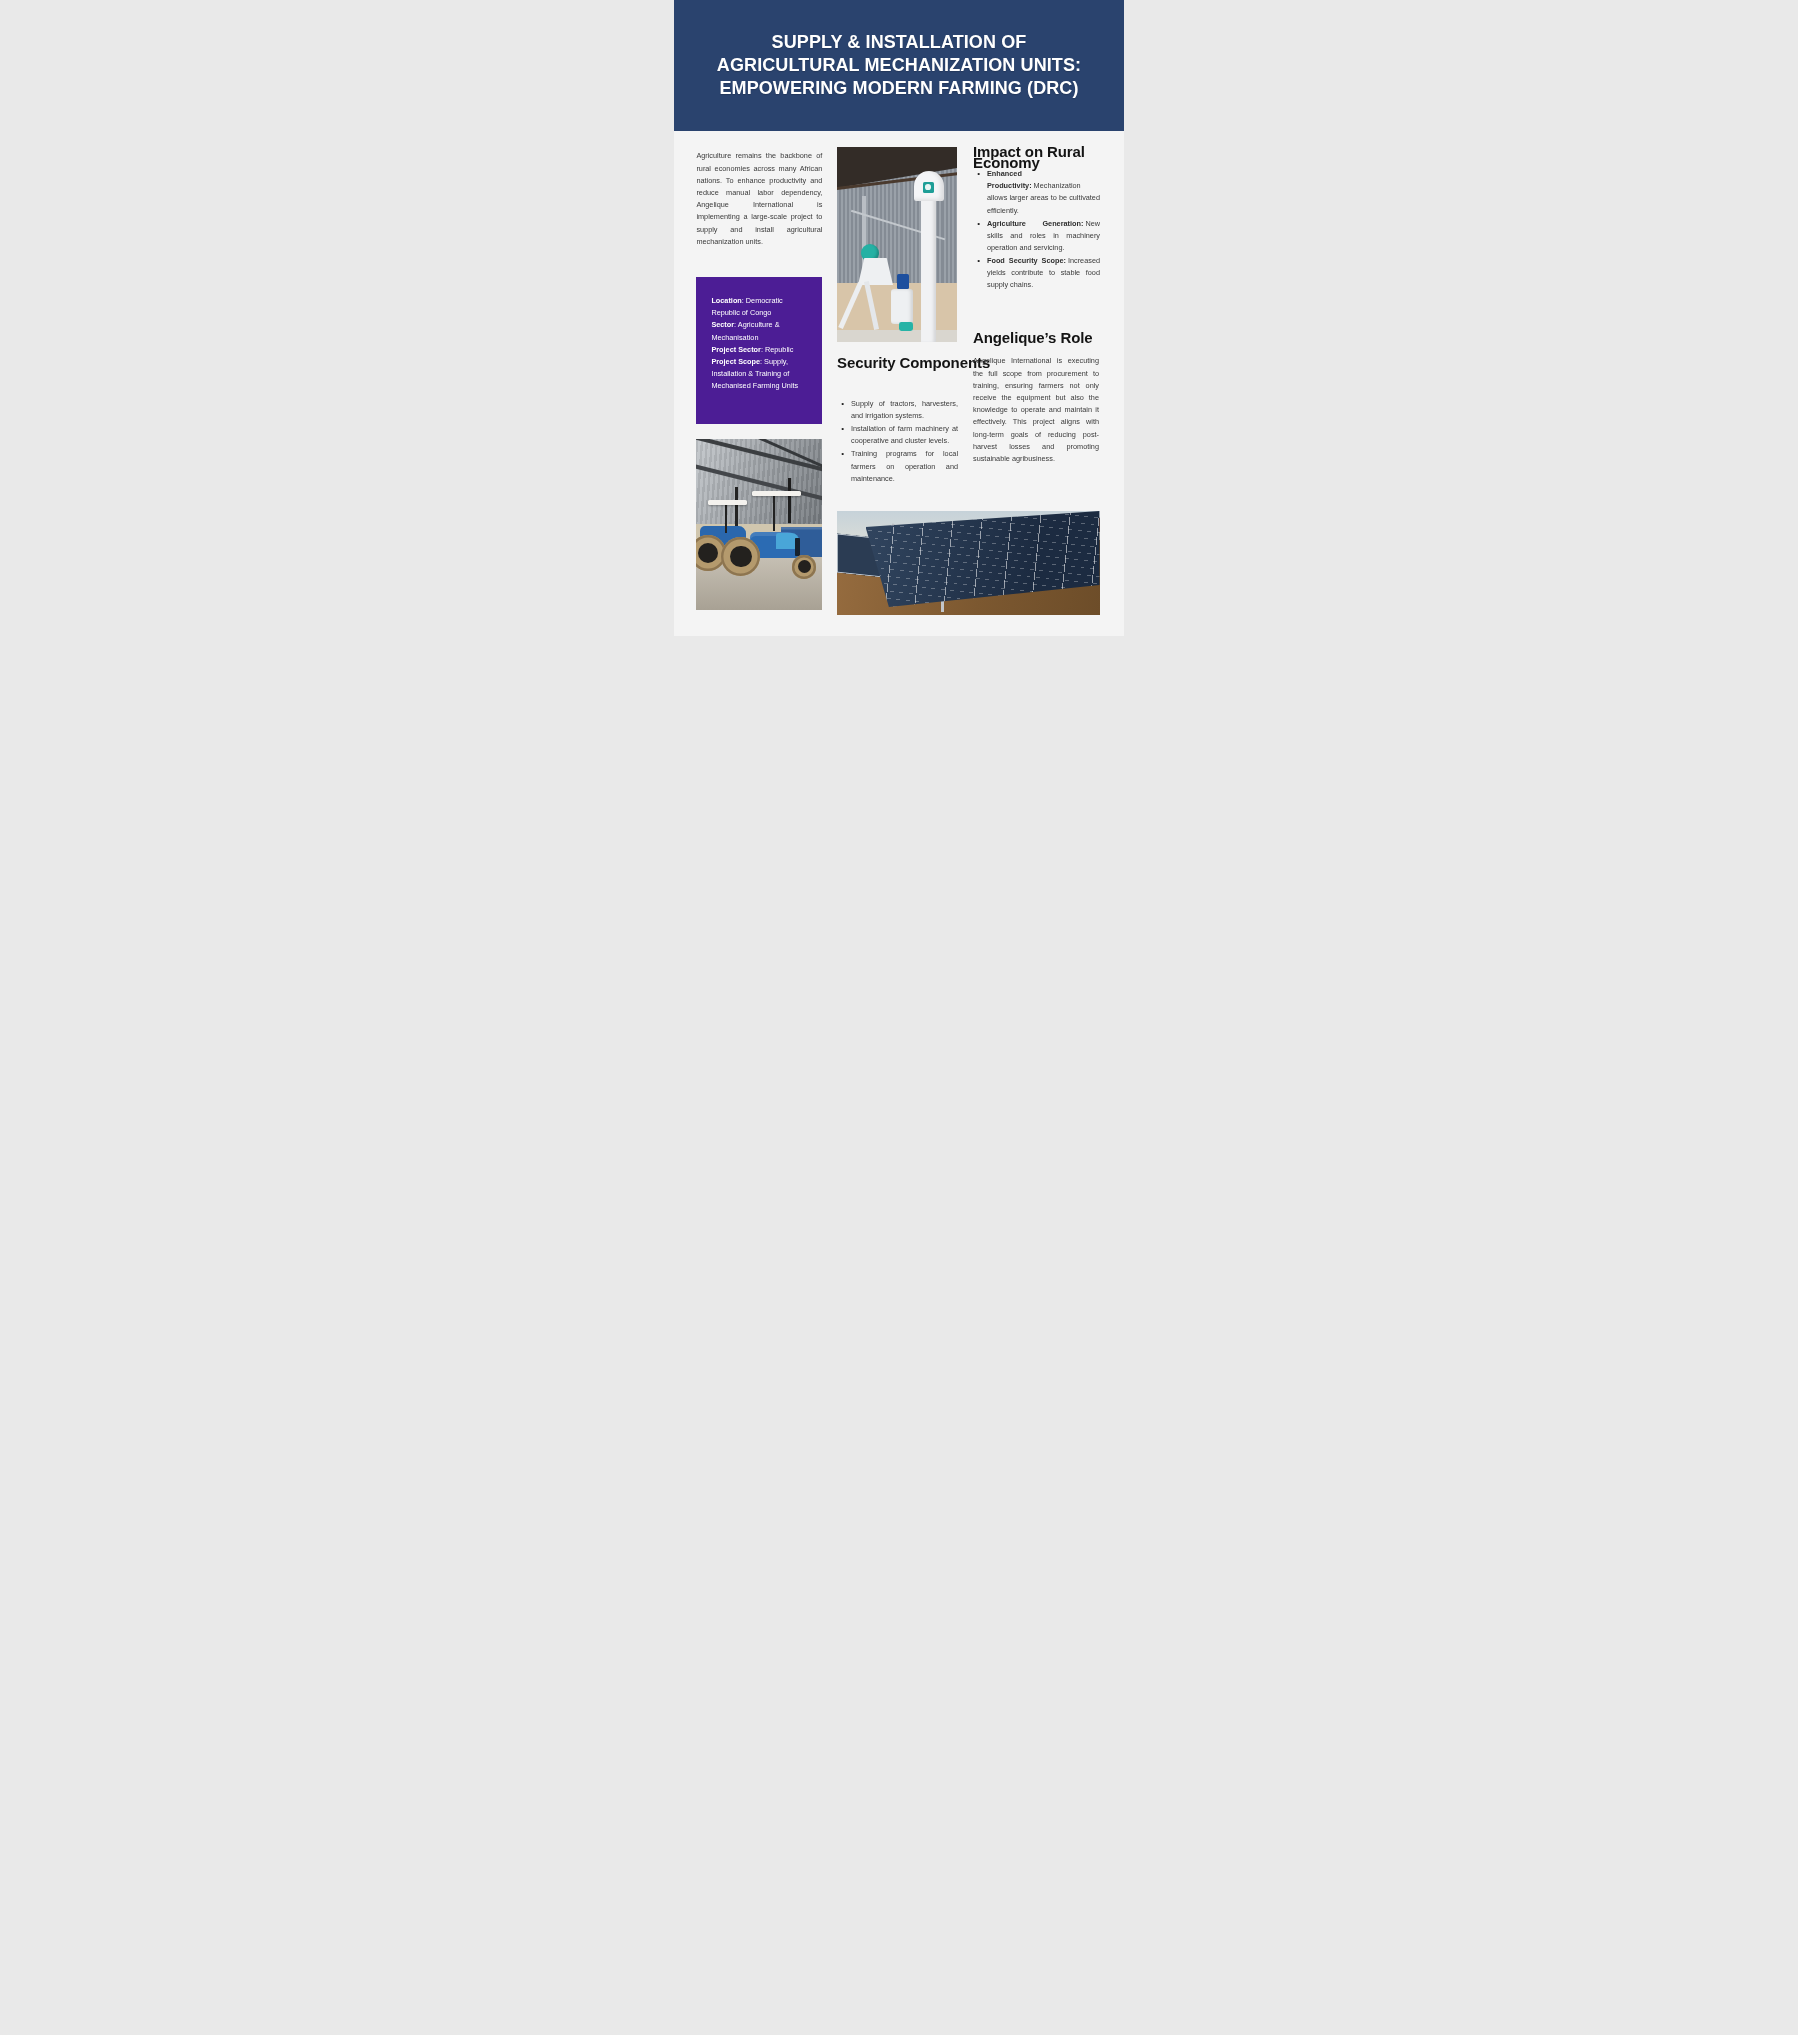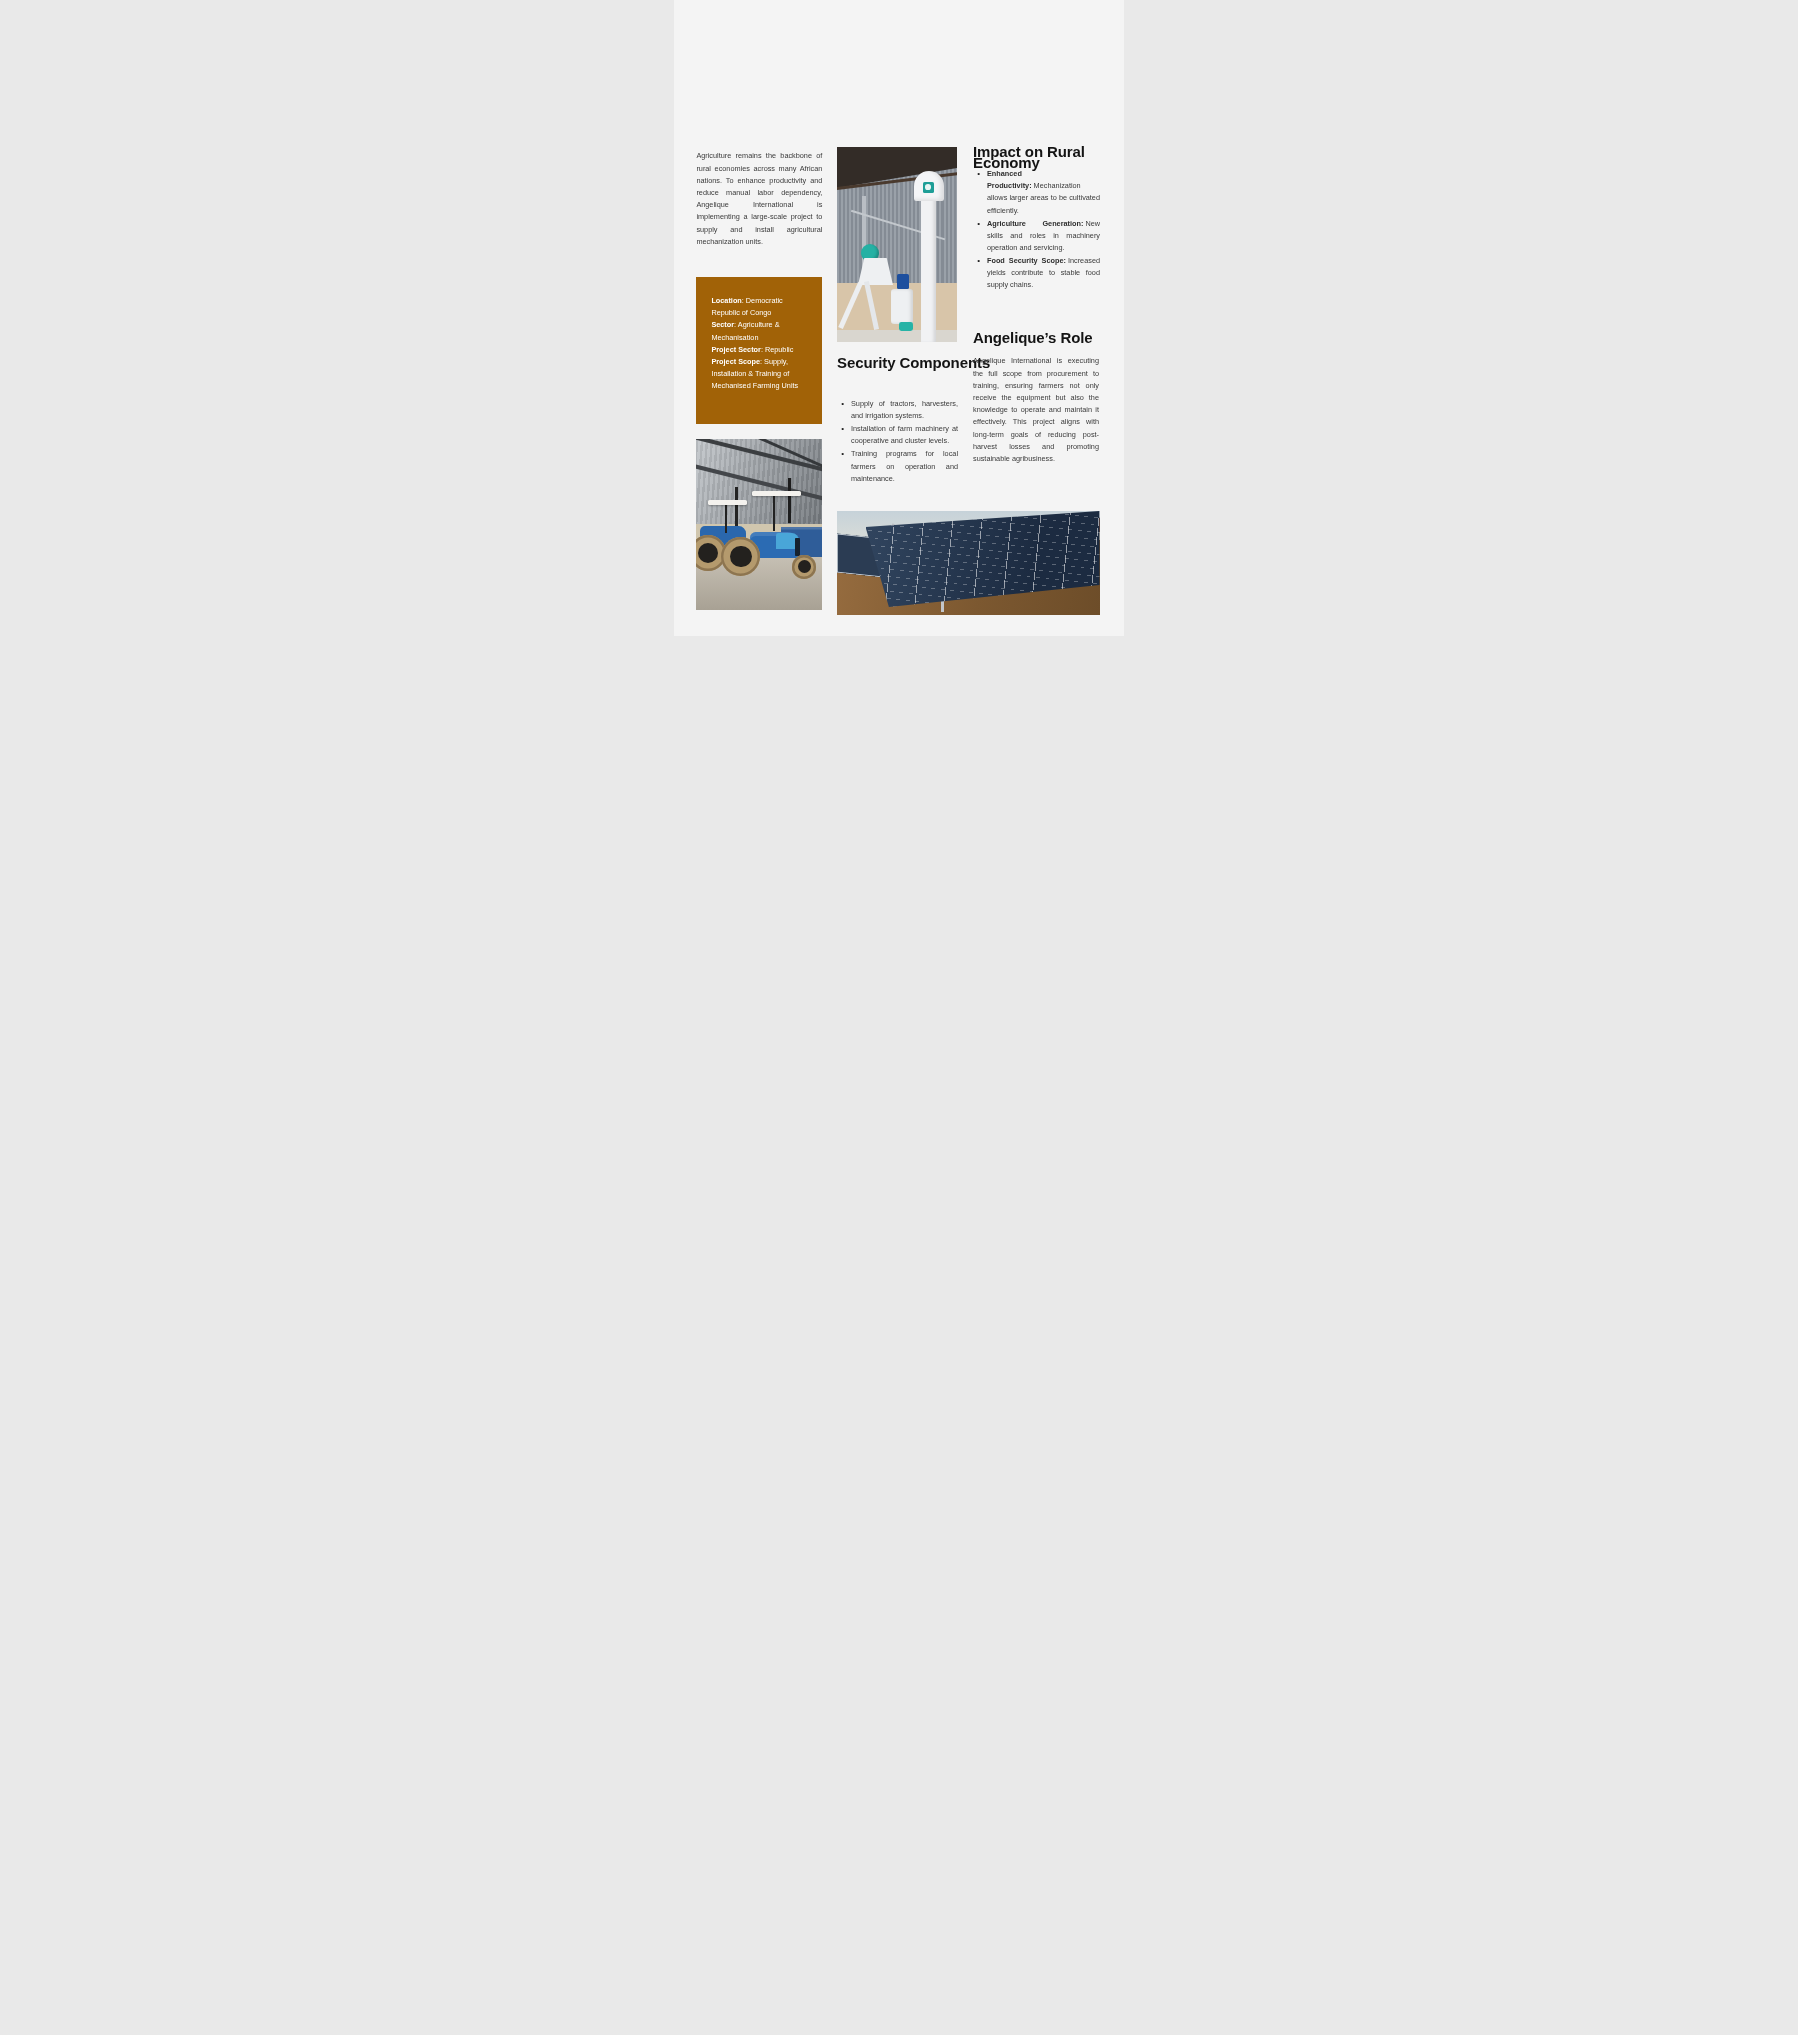--- a/index.html
+++ b/index.html
@@ -45,21 +45,21 @@
   ul.blist li{position:relative;margin:0 0 0.8px 0;}
   ul.blist li::before{
     content:"\2022";
     position:absolute;left:-9.8px;top:0;
     font-size:8.1px;color:#222;
   }
   .lead{font-weight:bold;color:#2e2e2e;margin-right:2px;}
   
   .infobox{
     position:absolute;left:22.4px;top:277px;width:126px;height:147px;
-    background:#a16207;color:#fff;
+    background:#4c1d95;color:#fff;
     box-sizing:border-box;padding:18px 10.6px 0 15px;
     font-size:7.3px;line-height:12.2px;
   }
   .infobox b{font-weight:bold;}
   
   .photo{position:absolute;overflow:hidden;}
   .photo *{position:absolute;}
   
   .ph-machine{left:163px;top:147px;width:120px;height:195px;background:#99a0a7;}
   .m-wall{left:0;top:0;width:100%;height:136px;
@@ -135,20 +135,27 @@
   .s-worker-head{left:76px;top:34px;width:5.3px;height:5.3px;border-radius:50%;background:#2c2620;}
   .s-worker-vest{left:73px;top:39px;width:11px;height:14.7px;border-radius:2px;background:#cfe23a;
     box-shadow:inset 0 3.3px 0 rgba(255,255,255,.45);}
   .s-worker-legs{left:74px;top:54px;width:8.5px;height:23.6px;background:#23262b;}
 </style>
 </head>
 <body>
 
 <div class="page">
 
+  <div class="hero">
+    <h1>
+      <span>SUPPLY &amp; INSTALLATION OF</span>
+      <span>AGRICULTURAL MECHANIZATION UNITS:</span>
+      <span>EMPOWERING MODERN FARMING (DRC)</span>
+    </h1>
+  </div>
 
   <p class="para" style="left:22.4px;top:143px;width:126px;">Agriculture remains the backbone of rural economies across many African nations. To enhance productivity and reduce manual labor dependency, Angelique International is implementing a large-scale project to supply and install agricultural mechanization units.</p>
 
   <div class="infobox">
     <div><b>Location</b><span>: Democratic Republic of Congo</span></div>
     <div><b>Sector</b><span>: Agriculture &amp; Mechanisation</span></div>
     <div><b>Project Sector</b><span>: Republic</span></div>
     <div><b>Project Scope</b><span>: Supply, Installation &amp; Training of Mechanised Farming Units</span></div>
   </div>
 

